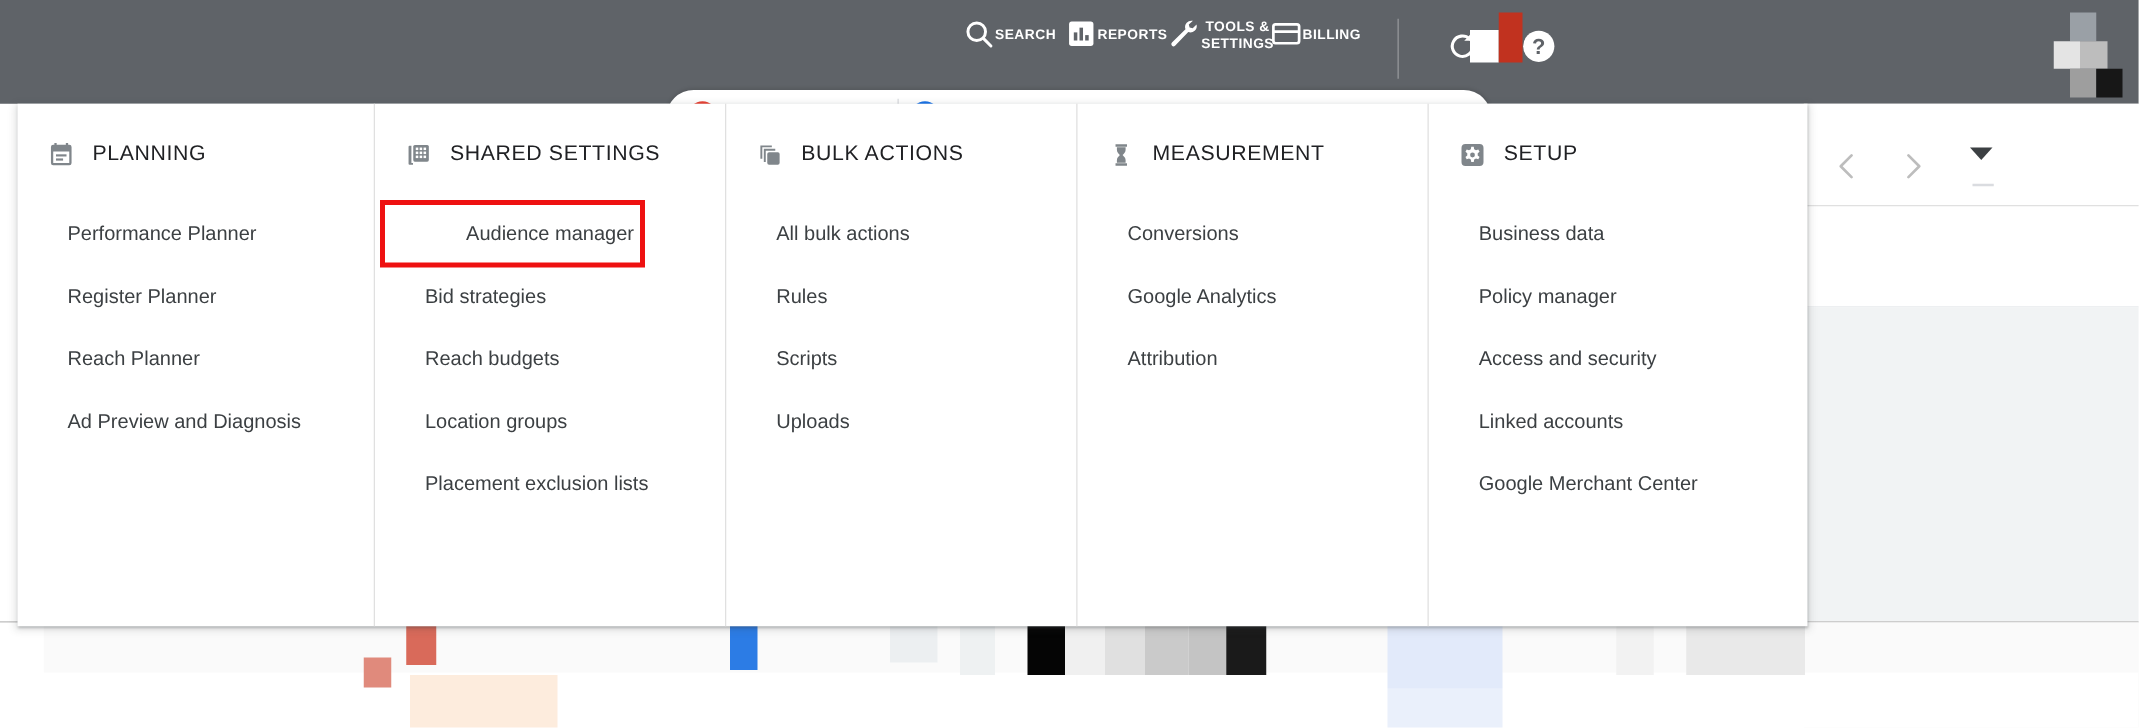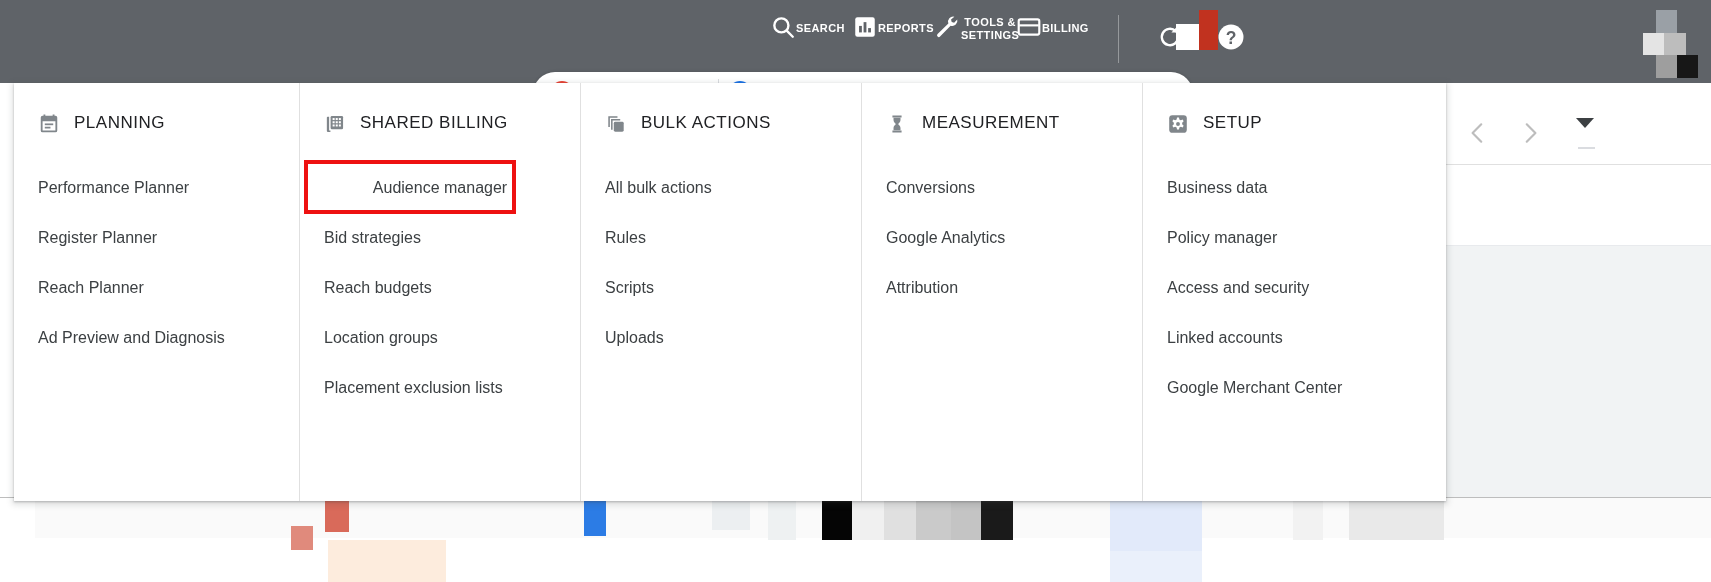--- a/index.html
+++ b/index.html
@@ -114,21 +114,21 @@
   }
   .col-head .hicon {
     width:22px; height:22px; flex:0 0 auto;
     display:flex; align-items:center; justify-content:center; color:#80868b;
   }
   .col-head .htitle {
     font-size:17px; color:#202124; letter-spacing:.5px; white-space:nowrap;
   }
   .mi {
     display:block; font-size:16px; color:#3c4043;
-    padding:0 24px; height:50px; line-height:50px;
+    padding:0 40px; height:50px; line-height:50px;
     white-space:nowrap; cursor:pointer;
   }
   .mi.highlighted {
     position:relative; margin:0 0 0 0;text-align:center;
   }
   .hl-box {
     position:absolute; left:304px; top:160px; width:212px; height:54px;
     border:4px solid #ee1111; pointer-events:none;
   }
 
@@ -303,21 +303,21 @@
                 <rect x="16.2" y="5.5" width="2.2" height="2.2"></rect>
               <rect x="9.4" y="9.0" width="2.2" height="2.2"></rect>
                 <rect x="12.8" y="9.0" width="2.2" height="2.2"></rect>
                 <rect x="16.2" y="9.0" width="2.2" height="2.2"></rect>
               <rect x="9.4" y="12.5" width="2.2" height="2.2"></rect>
                 <rect x="12.8" y="12.5" width="2.2" height="2.2"></rect>
                 <rect x="16.2" y="12.5" width="2.2" height="2.2"></rect>
             </g>
           </svg>
         </span>
-        <span class="htitle">SHARED BILLING</span>
+        <span class="htitle">SHARED SETTINGS</span>
       </div>
       <a class="mi highlighted">Audience manager</a>
       <a class="mi">Bid strategies</a>
       <a class="mi">Reach budgets</a>
       <a class="mi">Location groups</a>
       <a class="mi">Placement exclusion lists</a>
     </div>
 
     <div class="col c-bulk">
       <div class="col-head">

